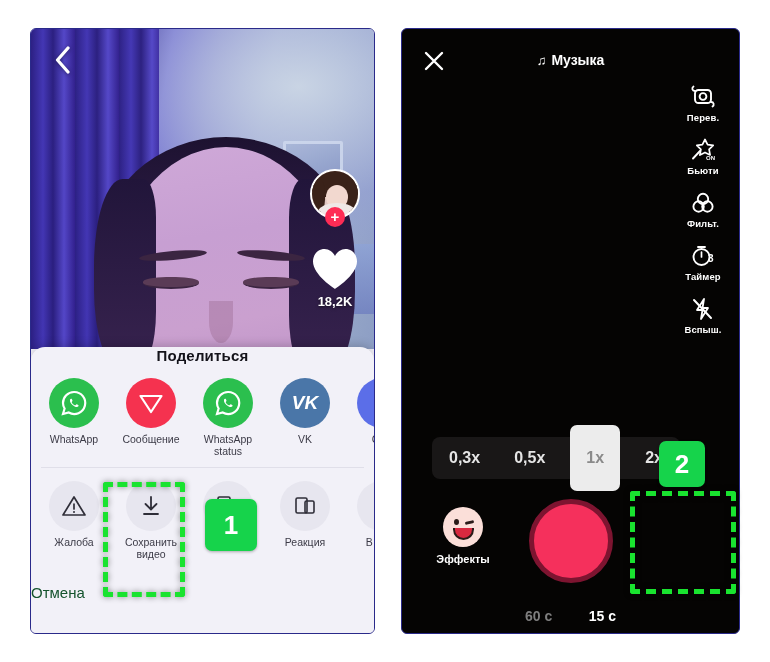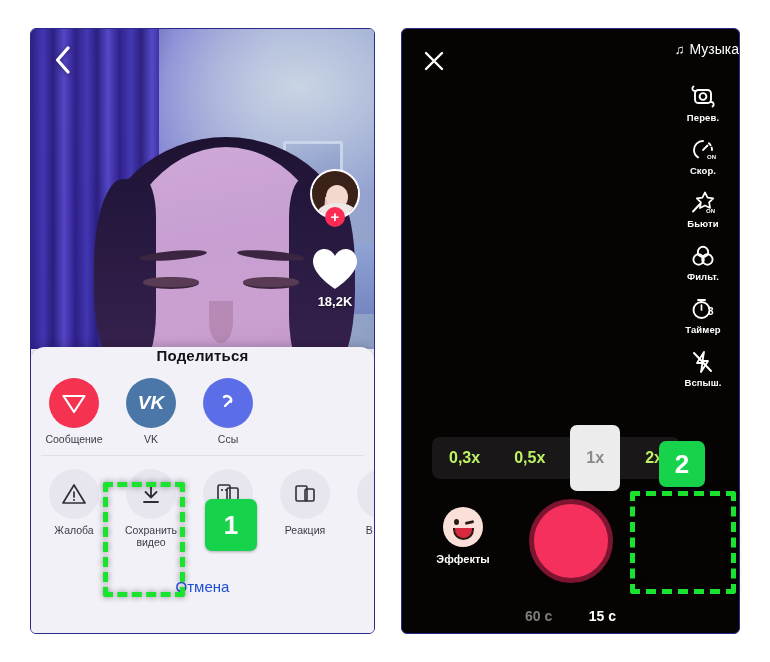--- a/index.html
+++ b/index.html
@@ -134,21 +134,21 @@
   .action-row{
     display:flex;padding:13px 0 4px 14px;gap:19px;overflow:hidden;position:relative;
   }
   .action-item{width:58px;flex:0 0 auto;text-align:center;cursor:pointer;}
   .action-ic{
     width:50px;height:50px;border-radius:50%;background:#e7e6ef;margin:0 auto;
     display:flex;align-items:center;justify-content:center;
   }
   .action-lbl{font-size:10.5px;color:#3c3b47;margin-top:5px;line-height:12px;}
   .cancel{
-    text-align:center;font-size:15px;color:#1d4ed8;margin-top:26px;cursor:pointer;
+    text-align:left;font-size:15px;color:#14532d;margin-top:20px;cursor:pointer;
   }
 
   
   .badge{
     position:absolute;background:#16d34b;border-radius:7px;
     color:#fff;font-weight:700;display:flex;align-items:center;
     justify-content:center;font-size:26px;z-index:20;
     box-shadow:0 1px 3px rgba(0,0,0,.3);
   }
   #badge-1{left:205px;top:499px;width:52px;height:52px;}
@@ -165,39 +165,39 @@
 
   
   .r-top{
     position:absolute;left:0;right:0;top:0;height:62px;
   }
   .r-close{
     position:absolute;left:18px;top:20px;width:28px;height:28px;cursor:pointer;
     display:flex;align-items:center;justify-content:center;
   }
   .r-music{
-    position:absolute;left:0;right:0;top:12px;text-align:right;
-    color:#fff;font-size:14px;font-weight:400;
+    position:absolute;left:0;right:0;top:23px;text-align:center;
+    color:#fff;font-size:14px;font-weight:700;
   }
   .r-music .note{margin-right:5px;font-size:13px;}
 
   .r-rail{
     position:absolute;right:8px;top:54px;width:56px;text-align:center;
   }
   .r-tool{margin-bottom:13px;cursor:pointer;}
   .r-tool .ti{height:27px;display:flex;align-items:center;justify-content:center;}
   .r-tool .tl{color:#fff;font-size:9.5px;font-weight:700;margin-top:2px;letter-spacing:.1px;}
 
   .zoom-bar{
     position:absolute;left:30px;top:408px;width:248px;height:42px;
     background:#191717;border-radius:8px;display:flex;align-items:center;
     justify-content:space-around;
   }
   .zoom-opt{
-    color:#bef264;font-size:16px;font-weight:700;padding:6px 9px;border-radius:7px;
+    color:#e5e5e5;font-size:16px;font-weight:700;padding:6px 9px;border-radius:7px;
     cursor:pointer;
   }
   .zoom-opt.sel{background:#ececec;color:#8a8a8a;padding:24px 16px;}
 
   .cam-ctrls{position:absolute;left:0;right:0;top:470px;height:92px;}
   .effects{
     position:absolute;left:26px;top:8px;width:70px;text-align:center;cursor:pointer;
   }
   .smiley{
     width:40px;height:40px;border-radius:50%;margin:0 auto;position:relative;
@@ -274,30 +274,48 @@
         </div>
         <div class="like-count">18,2K</div>
       </div>
     </div>
 
     <div class="sheet">
       <div class="sheet-title">Поделиться</div>
 
       <div class="share-row">
 
+        <div class="share-item">
+          <div class="share-ic" style="background:#2bbf4e">
+            <svg width="30" height="30" viewBox="0 0 30 30">
+              <path d="M15 4C8.9 4 4 8.9 4 15c0 2 .6 3.9 1.6 5.5L4 26l5.7-1.5A11 11 0 1 0 15 4z" fill="none" stroke="#fff" stroke-width="2.2"></path>
+              <path d="M11 11.5c.4-.9 1-.9 1.5-.8.4 0 .8 1.4 1 1.9.1.4-.1.7-.4 1-.4.4-.5.6-.2 1.1.6 1 1.7 2 2.8 2.5.5.2.8.2 1.1-.2.3-.4.6-.8.9-.7.6.2 1.9.9 1.9 1.3 0 .6-.6 1.4-1.6 1.5-2.4.2-6.9-3.7-7-6.1 0-.6 0-1.1.1-1.5z" fill="#fff"></path>
+            </svg>
+          </div>
+          <div class="share-lbl">WhatsApp</div>
+        </div>
 
         <div class="share-item">
           <div class="share-ic" style="background:#f5324f">
             <svg width="28" height="28" viewBox="0 0 28 28">
               <path d="M3.5 7 H24.5 L14 23 Z" fill="none" stroke="#fff" stroke-width="2.2" stroke-linejoin="round"></path>
             </svg>
           </div>
           <div class="share-lbl">Сообщение</div>
         </div>
 
+        <div class="share-item">
+          <div class="share-ic" style="background:#2bbf4e">
+            <svg width="30" height="30" viewBox="0 0 30 30">
+              <path d="M15 4C8.9 4 4 8.9 4 15c0 2 .6 3.9 1.6 5.5L4 26l5.7-1.5A11 11 0 1 0 15 4z" fill="none" stroke="#fff" stroke-width="2.2"></path>
+              <path d="M11 11.5c.4-.9 1-.9 1.5-.8.4 0 .8 1.4 1 1.9.1.4-.1.7-.4 1-.4.4-.5.6-.2 1.1.6 1 1.7 2 2.8 2.5.5.2.8.2 1.1-.2.3-.4.6-.8.9-.7.6.2 1.9.9 1.9 1.3 0 .6-.6 1.4-1.6 1.5-2.4.2-6.9-3.7-7-6.1 0-.6 0-1.1.1-1.5z" fill="#fff"></path>
+            </svg>
+          </div>
+          <div class="share-lbl">WhatsApp status</div>
+        </div>
 
         <div class="share-item">
           <div class="share-ic" style="background:#4a76a8">
             <span style="color:#fff;font-size:19px;font-weight:700;font-style:italic;">VK</span>
           </div>
           <div class="share-lbl">VK</div>
         </div>
 
         <div class="share-item">
           <div class="share-ic" style="background:#5b6ee8">
@@ -390,31 +408,20 @@
         <div class="ti">
           <svg width="26" height="24" viewBox="0 0 26 24">
             <rect x="5" y="5" width="16" height="13" rx="3.5" fill="none" stroke="#fff" stroke-width="1.9"></rect>
             <circle cx="13" cy="11.5" r="3.4" fill="none" stroke="#fff" stroke-width="1.9"></circle>
             <path d="M5 6 C2 6 1.5 3 3.5 1.5 M21 17 C24 17 24.5 20 22.5 21.5" fill="none" stroke="#fff" stroke-width="1.8" stroke-linecap="round"></path>
           </svg>
         </div>
         <div class="tl">Перев.</div>
       </div>
 
-      <div class="r-tool">
-        <div class="ti">
-          <svg width="26" height="24" viewBox="0 0 26 24">
-            <path d="M13 3 a9 9 0 0 0 -9 9 a9 9 0 0 0 4 7.4" fill="none" stroke="#fff" stroke-width="1.9" stroke-linecap="round"></path>
-            <path d="M22 12 a9 9 0 0 0 -5 -8" fill="none" stroke="#fff" stroke-width="1.9" stroke-linecap="round" stroke-dasharray="2.5 2.5"></path>
-            <path d="M13 12 L17.5 7.5" stroke="#fff" stroke-width="1.8" stroke-linecap="round"></path>
-            <text x="17" y="21" fill="#fff" font-size="6" font-weight="700" font-family="'Liberation Sans',sans-serif">ON</text>
-          </svg>
-        </div>
-        <div class="tl">Скор.</div>
-      </div>
 
       <div class="r-tool">
         <div class="ti">
           <svg width="26" height="24" viewBox="0 0 26 24">
             <path d="M15 1.5 L17.6 6.6 L23.2 7.4 L19.1 11.4 L20.1 17 L15 14.4 L9.9 17
                      L10.9 11.4 L6.8 7.4 L12.4 6.6 Z" fill="none" stroke="#fff" stroke-width="1.7" stroke-linejoin="round"></path>
             <path d="M10 13 L3 20.5" stroke="#fff" stroke-width="1.9" stroke-linecap="round"></path>
             <text x="16" y="22" fill="#fff" font-size="6" font-weight="700" font-family="'Liberation Sans',sans-serif">ON</text>
           </svg>
         </div>

